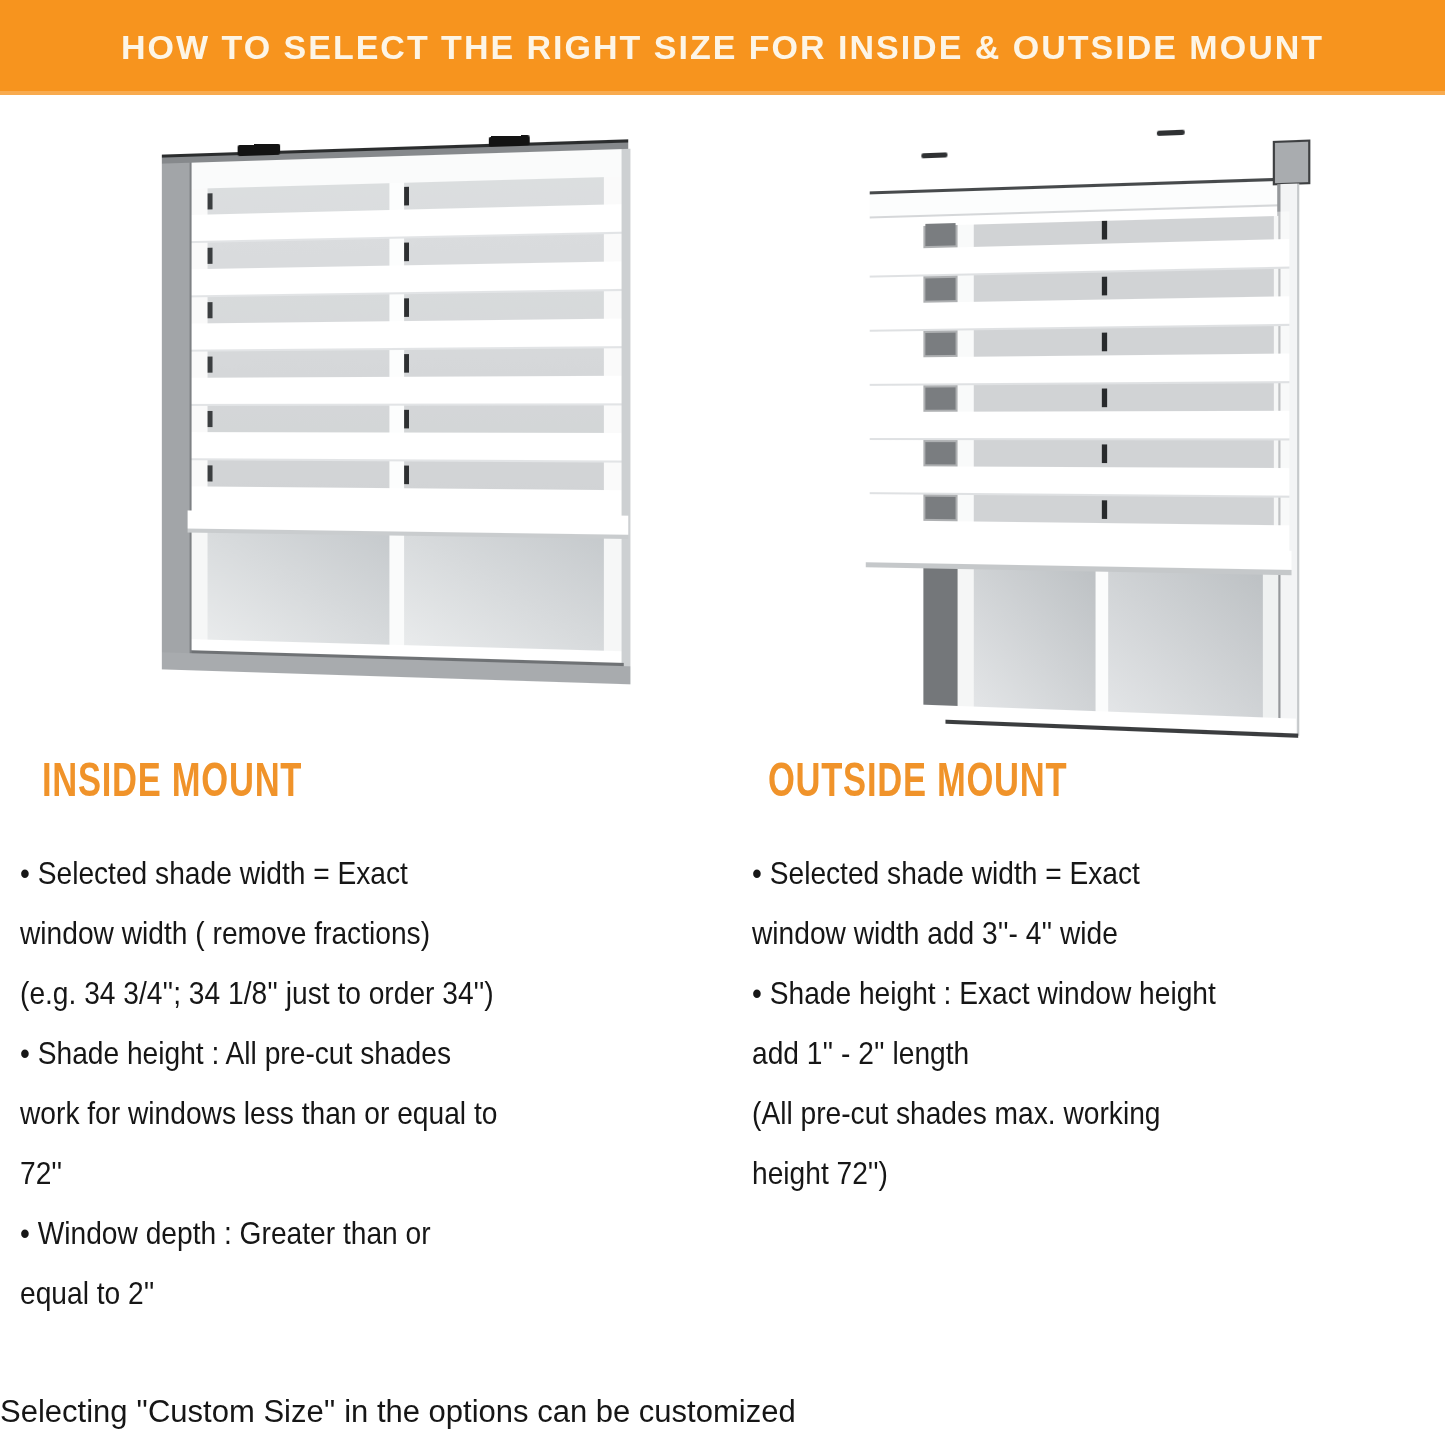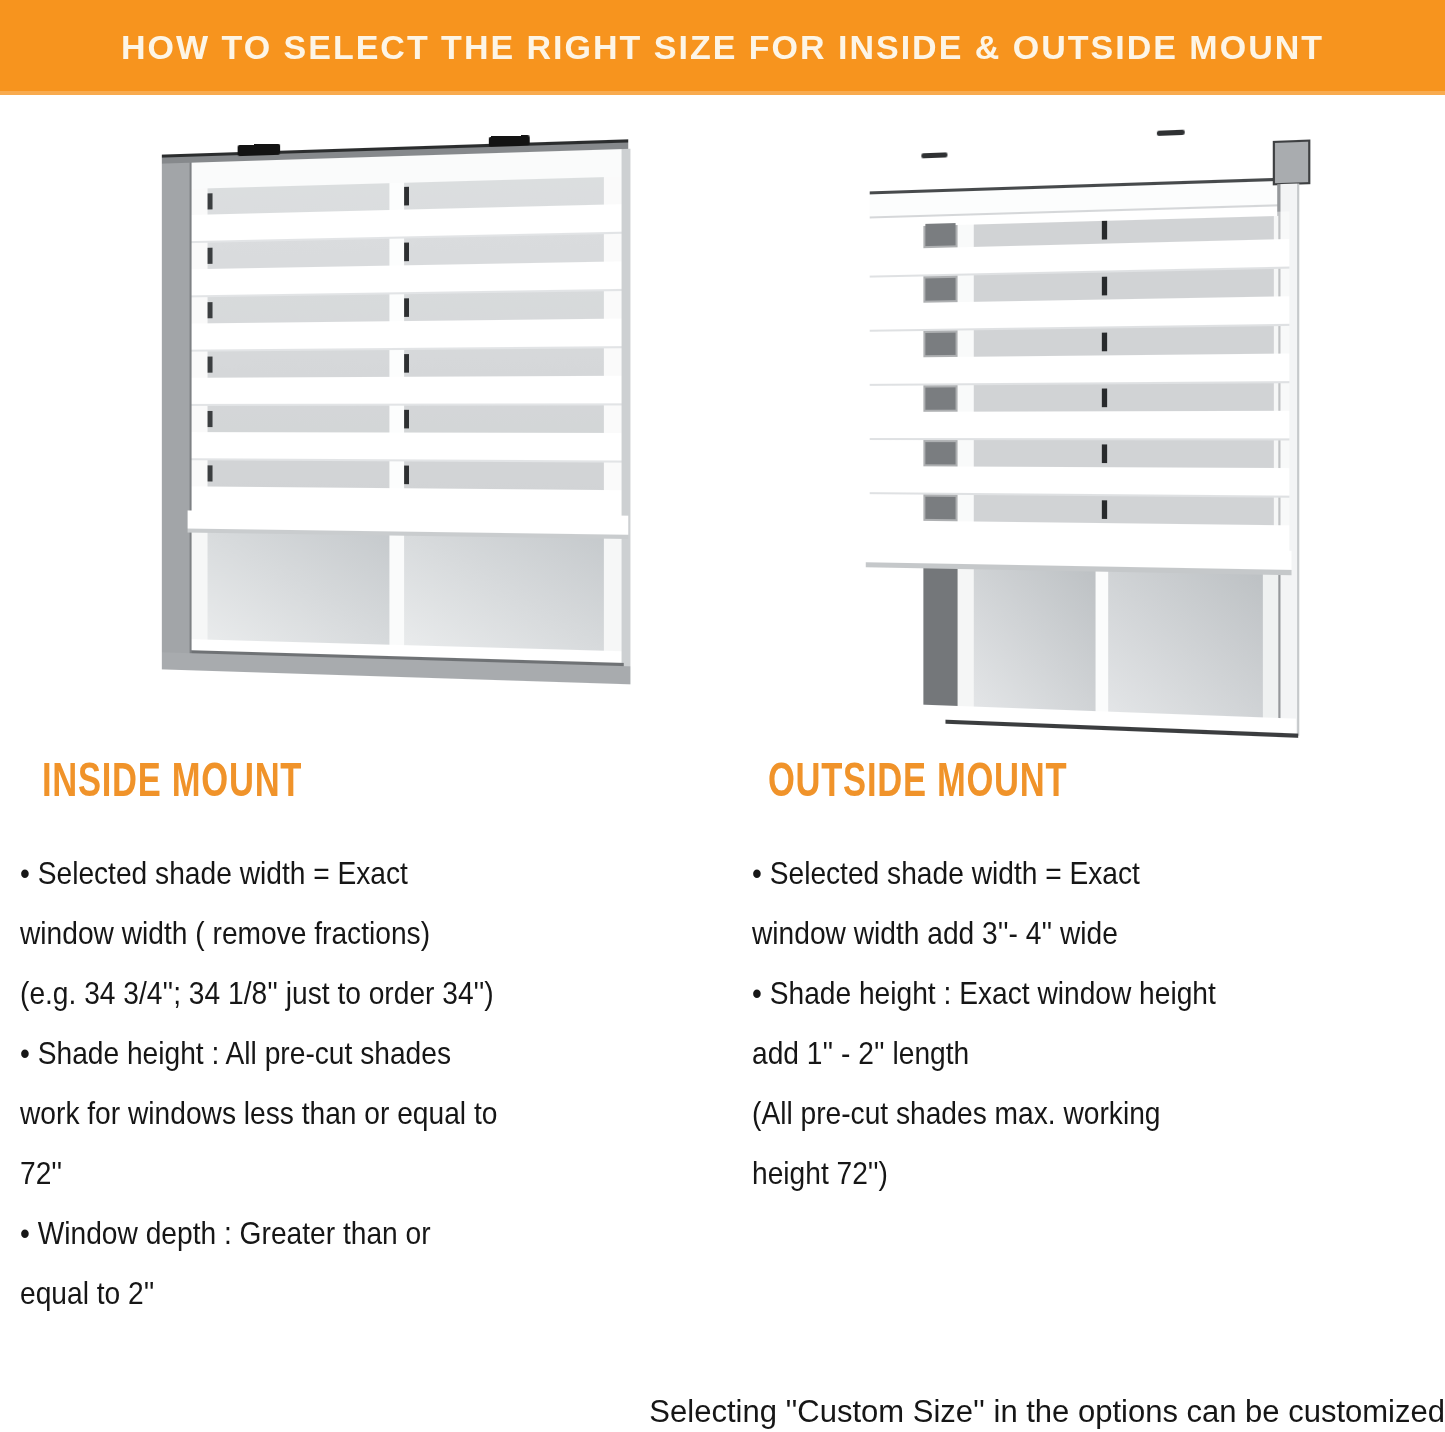--- a/index.html
+++ b/index.html
@@ -36,21 +36,21 @@
   
   .col{
     position:absolute;top:843px;font-size:32px;line-height:60px;white-space:nowrap;
     transform:scaleX(0.88);transform-origin:left top;
   }
   .col-inside{left:20px;}
   .col-outside{left:752px;}
   .col .line{height:60px;}
   
   .footer-note{
-    position:absolute;left:0;top:1392px;width:100%;text-align:right;
+    position:absolute;left:0;top:1392px;width:100%;text-align:left;
     font-size:31px;line-height:40px;white-space:nowrap;
   }
 </style>
 </head>
 <body>
 
 <div class="page">
 
   <header class="banner">
     <h1>HOW TO SELECT THE RIGHT SIZE FOR INSIDE &amp; OUTSIDE MOUNT</h1>

